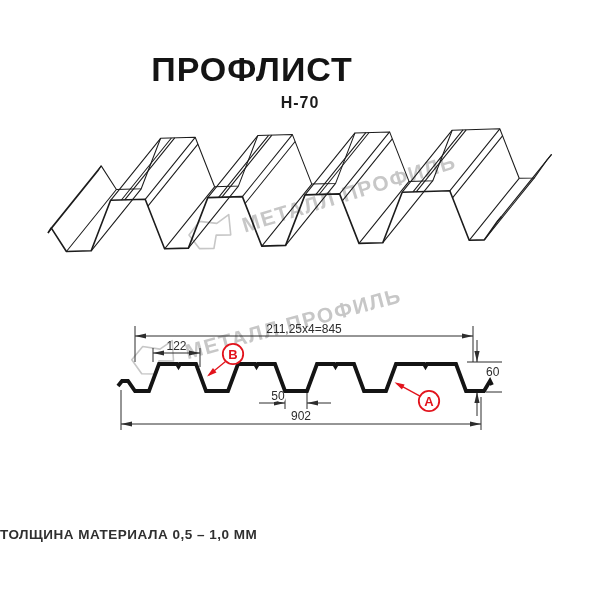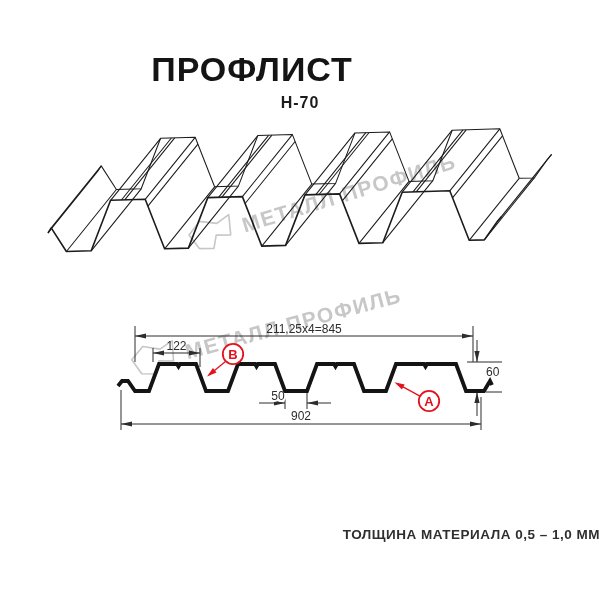--- a/index.html
+++ b/index.html
@@ -2,21 +2,21 @@
 <html><head>
 <meta charset="utf-8">
 <style>
   html,body{margin:0;padding:0;background:#ffffff;}
   .page{position:relative;width:600px;height:600px;background:#fff;overflow:hidden;
         font-family:"Liberation Sans",sans-serif;}
   .title{position:absolute;top:50px;left:0;width:504px;text-align:center;
          font-size:34px;font-weight:800;letter-spacing:1px;color:#141414;}
   .subtitle{position:absolute;top:94px;left:0;width:600px;text-align:center;
             font-size:16px;font-weight:600;letter-spacing:1px;color:#1c1c1c;}
-  .footer{position:absolute;top:527px;left:0;width:600px;text-align:right;
+  .footer{position:absolute;top:527px;left:0;width:600px;text-align:left;
           font-size:13.5px;font-weight:700;letter-spacing:0.5px;color:#2f2f2f;}
   svg{position:absolute;top:0;left:0;}
   .dimline{stroke:#2d2d2d;stroke-width:1;fill:none;}
   .dimarr{fill:#2d2d2d;stroke:none;}
   .dimtext{font-family:"Liberation Sans",sans-serif;font-size:12px;fill:#2d2d2d;}
   .halo{paint-order:stroke;stroke:#ffffff;stroke-width:4;}
   .prof3d{stroke:#1c1c1c;fill:none;stroke-width:1.05;stroke-linejoin:round;}
   .prof3d-front{stroke:#1c1c1c;fill:none;stroke-width:1.6;stroke-linejoin:round;}
   .profile2d{stroke:#141414;fill:none;stroke-width:3.8;stroke-linejoin:miter;}
   .wm-t{font-family:"Liberation Sans",sans-serif;font-size:21px;font-weight:700;

